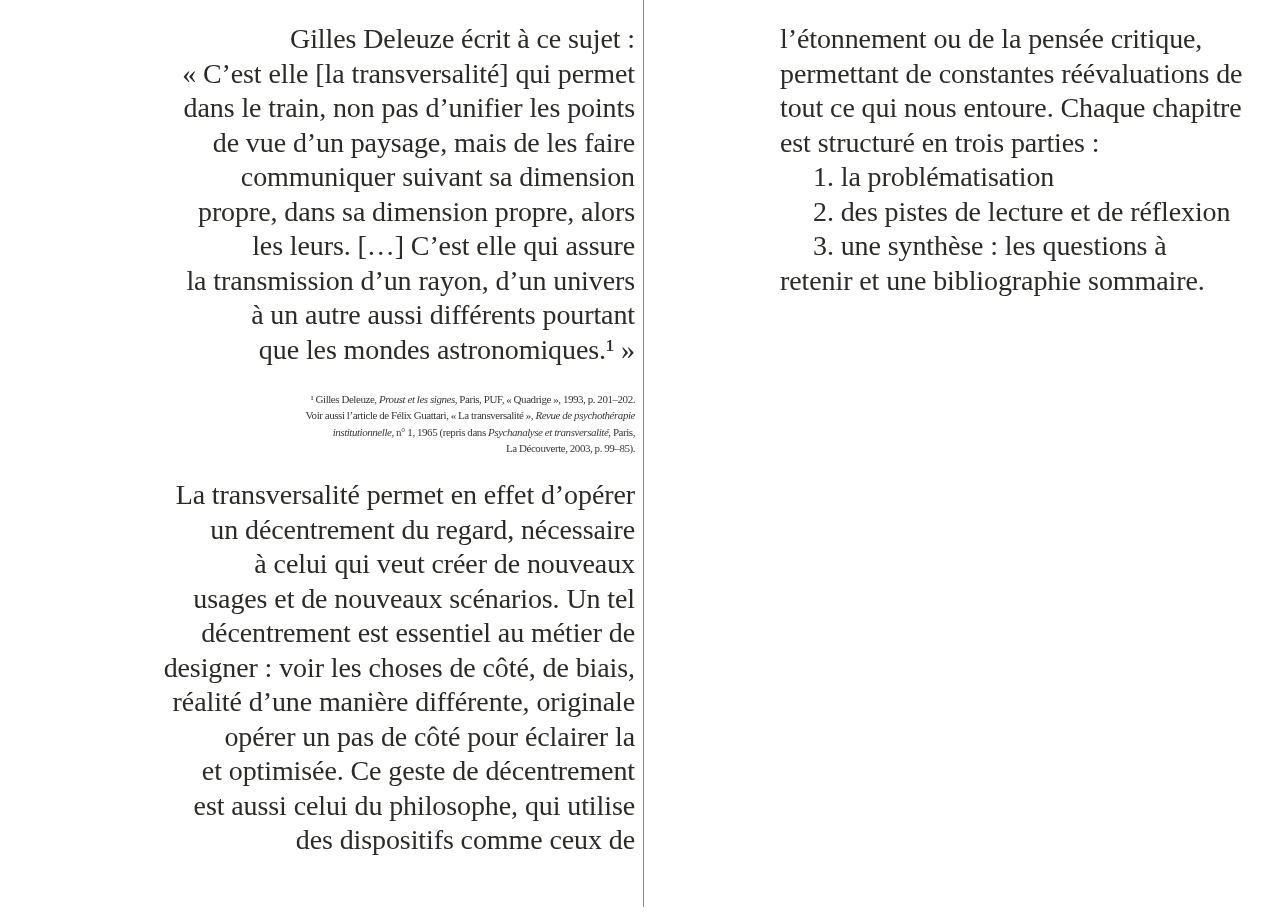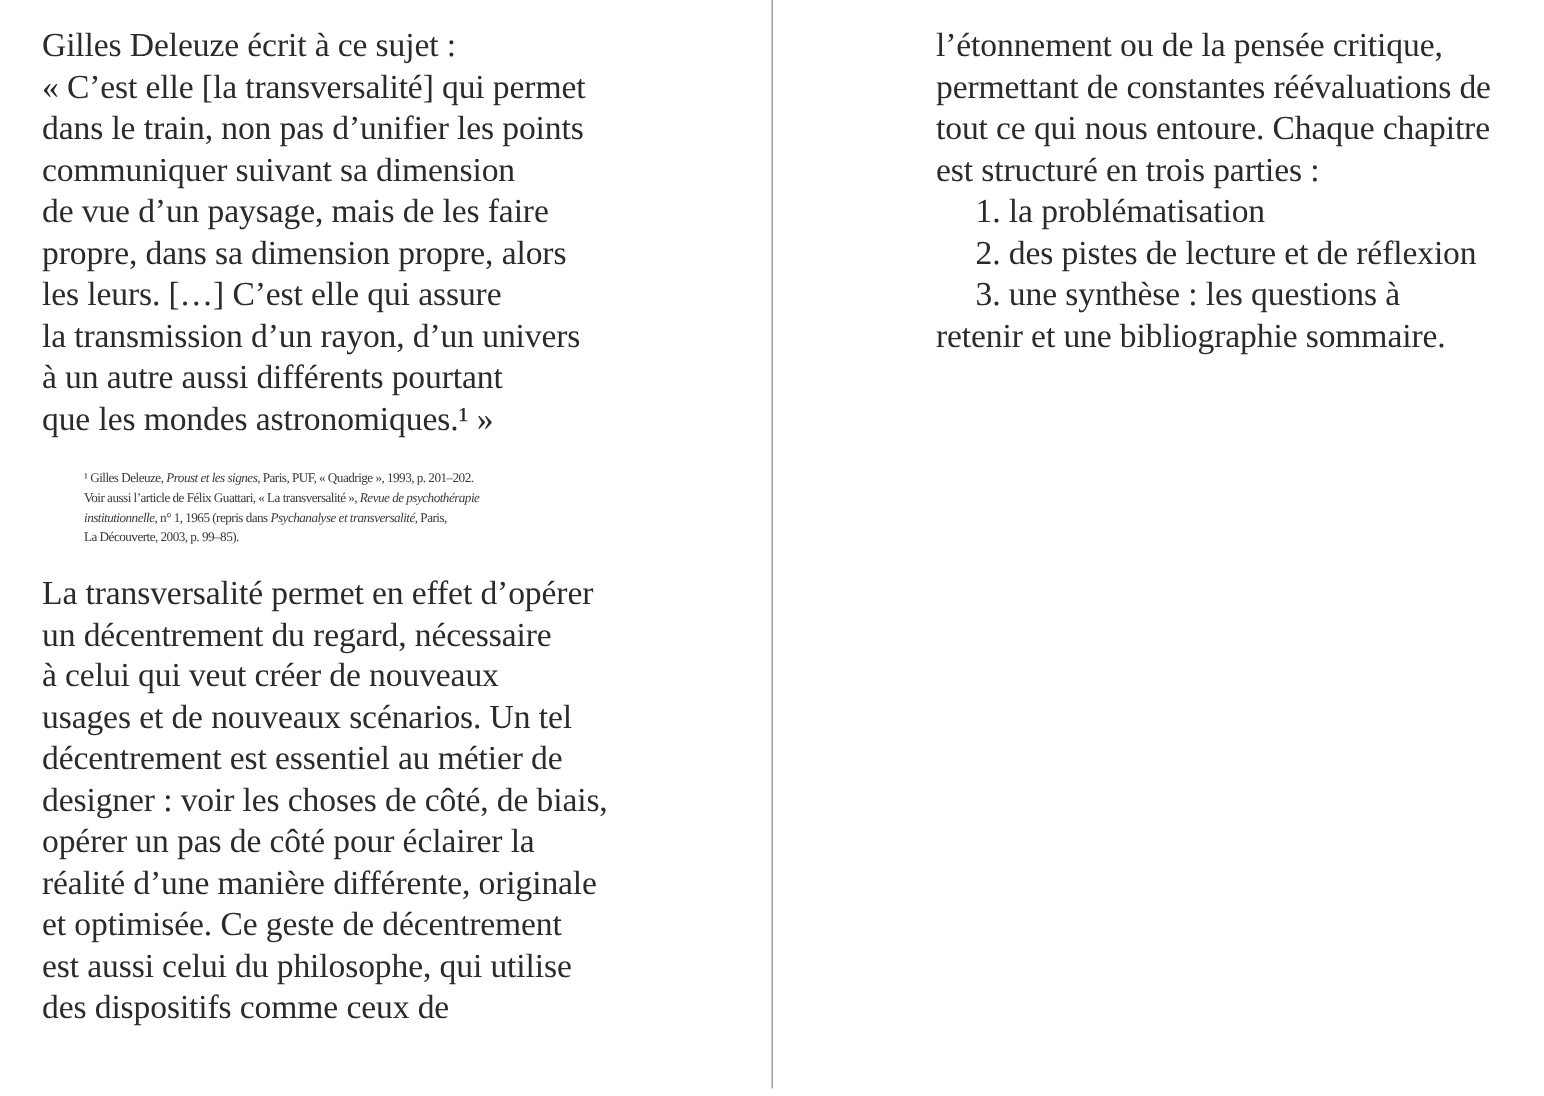--- a/index.html
+++ b/index.html
@@ -13,21 +13,21 @@
     height: 913px;
     background: #ffffff;
     overflow: hidden;
     font-family: "Liberation Serif", serif;
     color: #2c2b28;
   }
   .column {
     position: absolute;
     top: 22px;
   }
-  .column-left  { left: 35px;  width: 600px; }
+  .column-left  { left: 35px;  width: 600px; text-align: right; }
   .column-right { left: 780px; width: 520px; }
   .tline {
     font-size: 28px;
     line-height: 34.5px;
     white-space: nowrap;
     letter-spacing: -0.1px;
   }
   .indent { padding-left: 33px; }
   .footnote {
     margin-left: 35px;
@@ -54,22 +54,22 @@
 <body>
 
 <div class="page">
 
   <div class="column column-left">
 
     <div class="para">
       <div class="tline">Gilles Deleuze écrit à ce sujet :</div>
       <div class="tline">« C’est elle [la transversalité] qui permet</div>
       <div class="tline">dans le train, non pas d’unifier les points</div>
+      <div class="tline">de vue d’un paysage, mais de les faire</div>
       <div class="tline">communiquer suivant sa dimension</div>
-      <div class="tline">de vue d’un paysage, mais de les faire</div>
       <div class="tline">propre, dans sa dimension propre, alors</div>
       <div class="tline">les leurs. […] C’est elle qui assure</div>
       <div class="tline">la transmission d’un rayon, d’un univers</div>
       <div class="tline">à un autre aussi différents pourtant</div>
       <div class="tline">que les mondes astronomiques.¹ »</div>
     </div>
 
     <div class="footnote">
       <div class="fn-line"><span>¹ Gilles Deleuze, </span><span class="italic">Proust et les signes</span><span>, Paris, PUF, « Quadrige », 1993, p. 201–202.</span></div>
       <div class="fn-line"><span>Voir aussi l’article de Félix Guattari, « La transversalité », </span><span class="italic">Revue de psychothérapie</span></div>
@@ -77,22 +77,22 @@
       <div class="fn-line"><span>La Découverte, 2003, p. 99–85).</span></div>
     </div>
 
     <div class="para para-2">
       <div class="tline">La transversalité permet en effet d’opérer</div>
       <div class="tline">un décentrement du regard, nécessaire</div>
       <div class="tline">à celui qui veut créer de nouveaux</div>
       <div class="tline">usages et de nouveaux scénarios. Un tel</div>
       <div class="tline">décentrement est essentiel au métier de</div>
       <div class="tline">designer : voir les choses de côté, de biais,</div>
+      <div class="tline">réalité d’une manière différente, originale</div>
       <div class="tline">opérer un pas de côté pour éclairer la</div>
-      <div class="tline">réalité d’une manière différente, originale</div>
       <div class="tline">et optimisée. Ce geste de décentrement</div>
       <div class="tline">est aussi celui du philosophe, qui utilise</div>
       <div class="tline">des dispositifs comme ceux de</div>
     </div>
 
   </div>
 
   <div class="divider"></div>
 
   <div class="column column-right">

